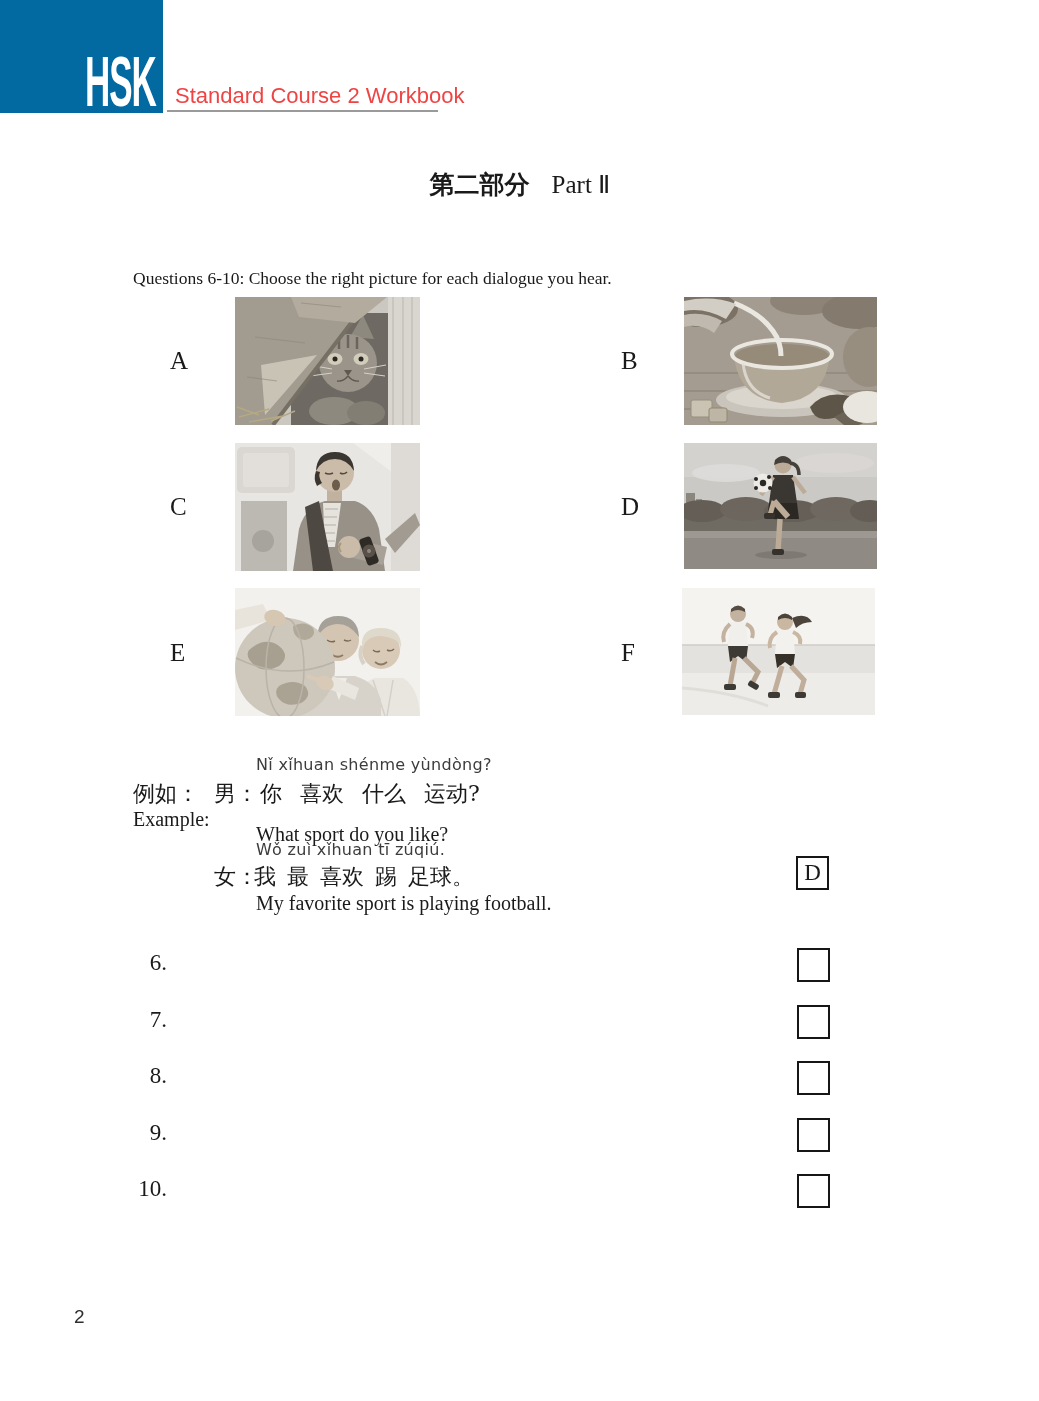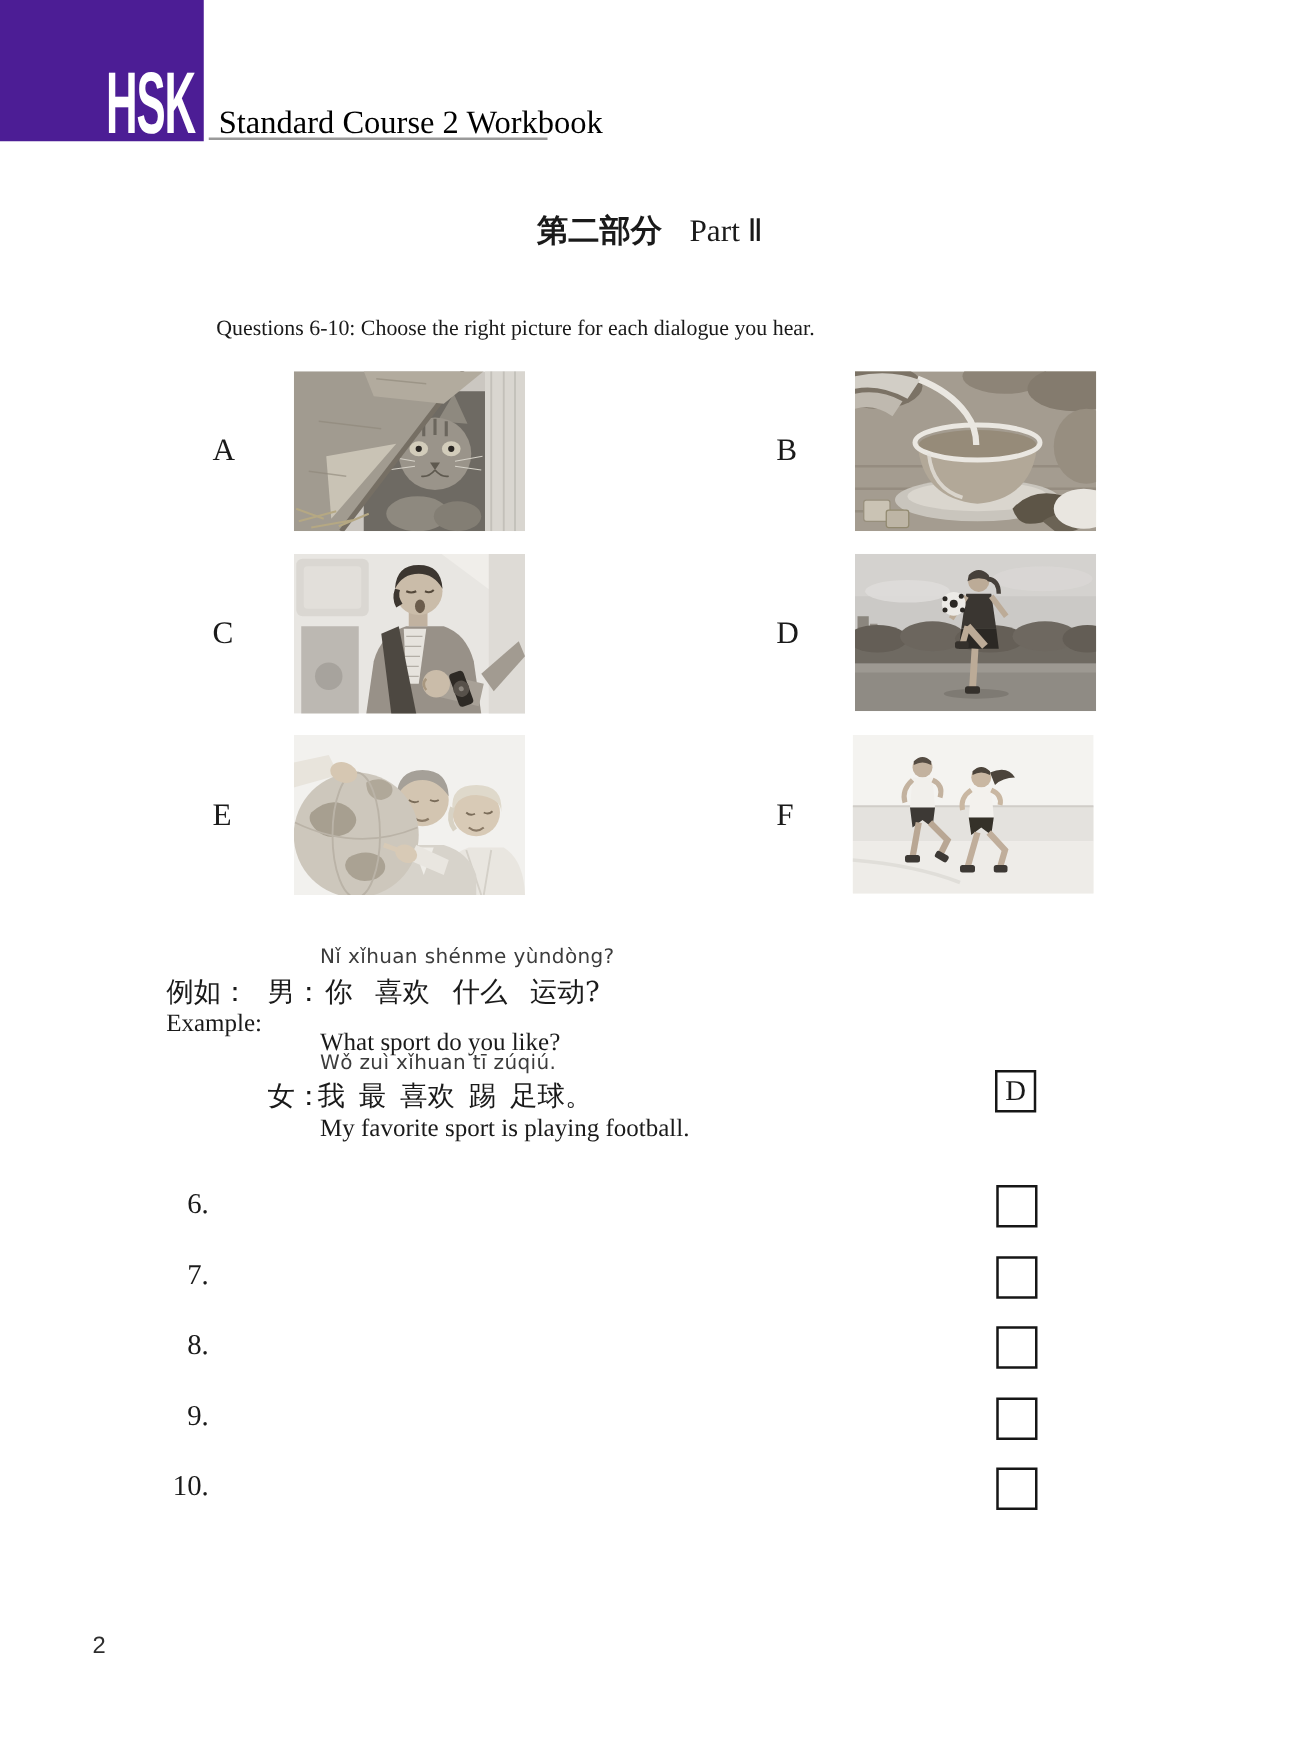--- a/index.html
+++ b/index.html
@@ -1,38 +1,38 @@
 <!DOCTYPE html>
 <html><head>
 <meta charset="utf-8">
 <style>
   html,body{margin:0;padding:0;background:#ffffff;}
   .page{position:relative;width:1039px;height:1401px;background:#fff;overflow:hidden;
         font-family:"Liberation Serif",serif;color:#1a1a1a;}
 
   
-  .logo-block{position:absolute;left:0;top:0;width:163px;height:113px;background:#4c1d95;
+  .logo-block{position:absolute;left:0;top:0;width:163px;height:113px;background:#0369a1;
               display:flex;align-items:flex-end;justify-content:flex-end;padding:0 7px 3px 0;box-sizing:border-box;}
   .logo-text{color:#fff;font-family:"Liberation Sans",sans-serif;font-weight:bold;
              font-size:70px;line-height:.78;letter-spacing:-2px;transform:scaleX(.5);transform-origin:right bottom;}
   .series-zh{position:absolute;left:175px;top:52px;font-size:23px;color:#8d8d8d;letter-spacing:1px;
              font-family:"DejaVu Serif","Liberation Serif",serif;}
-  .series-en{position:absolute;left:175px;top:83px;font-size:26px;color:#000000;
-             font-family:Liberation Serif, serif;}
+  .series-en{position:absolute;left:175px;top:83px;font-size:22px;color:#ef4444;
+             font-family:Liberation Sans, sans-serif;}
   .series-underline{position:absolute;left:167px;top:110px;width:271px;height:2px;background:#9a9a9a;}
 
   
   .section-title{position:absolute;left:20px;top:168px;width:1000px;text-align:center;}
   .section-title .zh{font-family:"DejaVu Sans","Liberation Sans",sans-serif;font-weight:bold;font-size:25px;}
   .section-title .en{font-family:"Liberation Serif","DejaVu Sans",serif;font-size:25px;margin-left:22px;}
 
   
   .instr-zh{position:absolute;left:133px;top:218px;font-size:22px;letter-spacing:.5px;
             font-family:"DejaVu Serif","Liberation Serif",serif;color:#1b1b1b;}
-  .instr-en{position:absolute;left:133px;top:252px;font-size:17.5px;margin-left:40px;}
+  .instr-en{position:absolute;left:133px;top:268px;font-size:17.5px;}
 
   
   .pic-label{position:absolute;font-size:25px;}
   .lbl-a{left:170px;top:347px;} .lbl-b{left:621px;top:347px;}
   .lbl-c{left:170px;top:493px;} .lbl-d{left:621px;top:493px;}
   .lbl-e{left:170px;top:639px;} .lbl-f{left:621px;top:639px;}
   figure.pic{position:absolute;margin:0;overflow:hidden;}
   .pic svg{display:block;width:100%;height:100%;}
   .pic-a{left:235px;top:297px;width:185px;height:128px;}
   .pic-b{left:684px;top:297px;width:193px;height:128px;}

